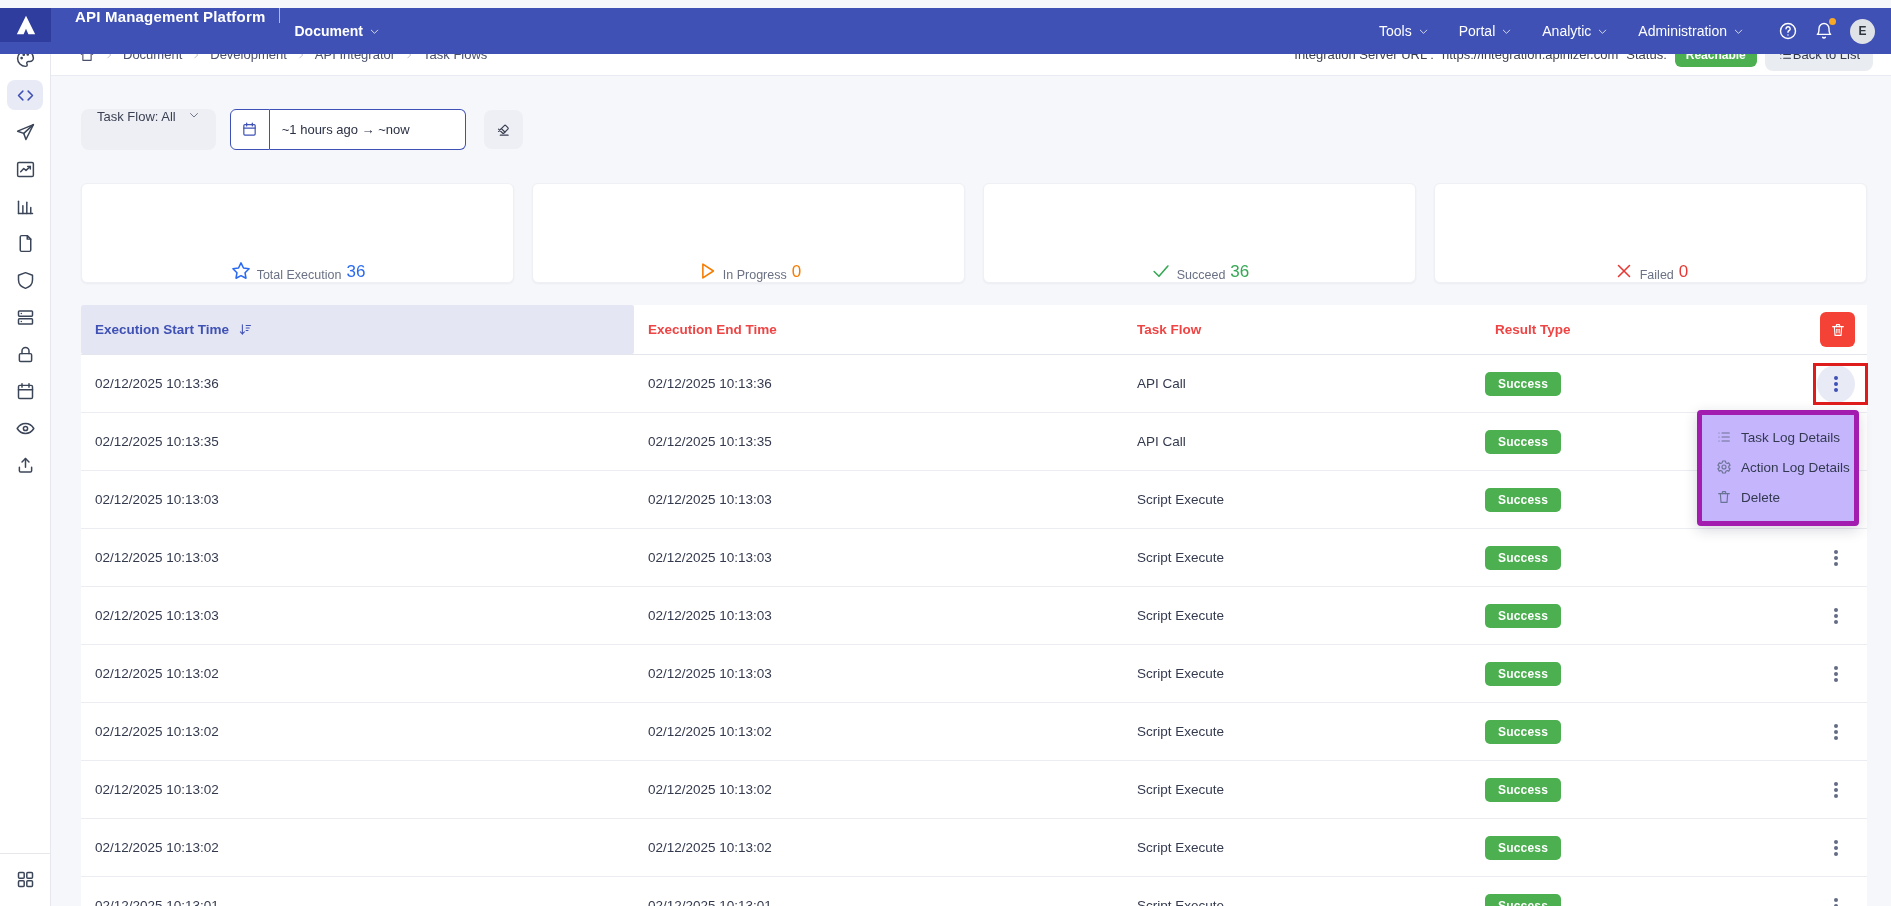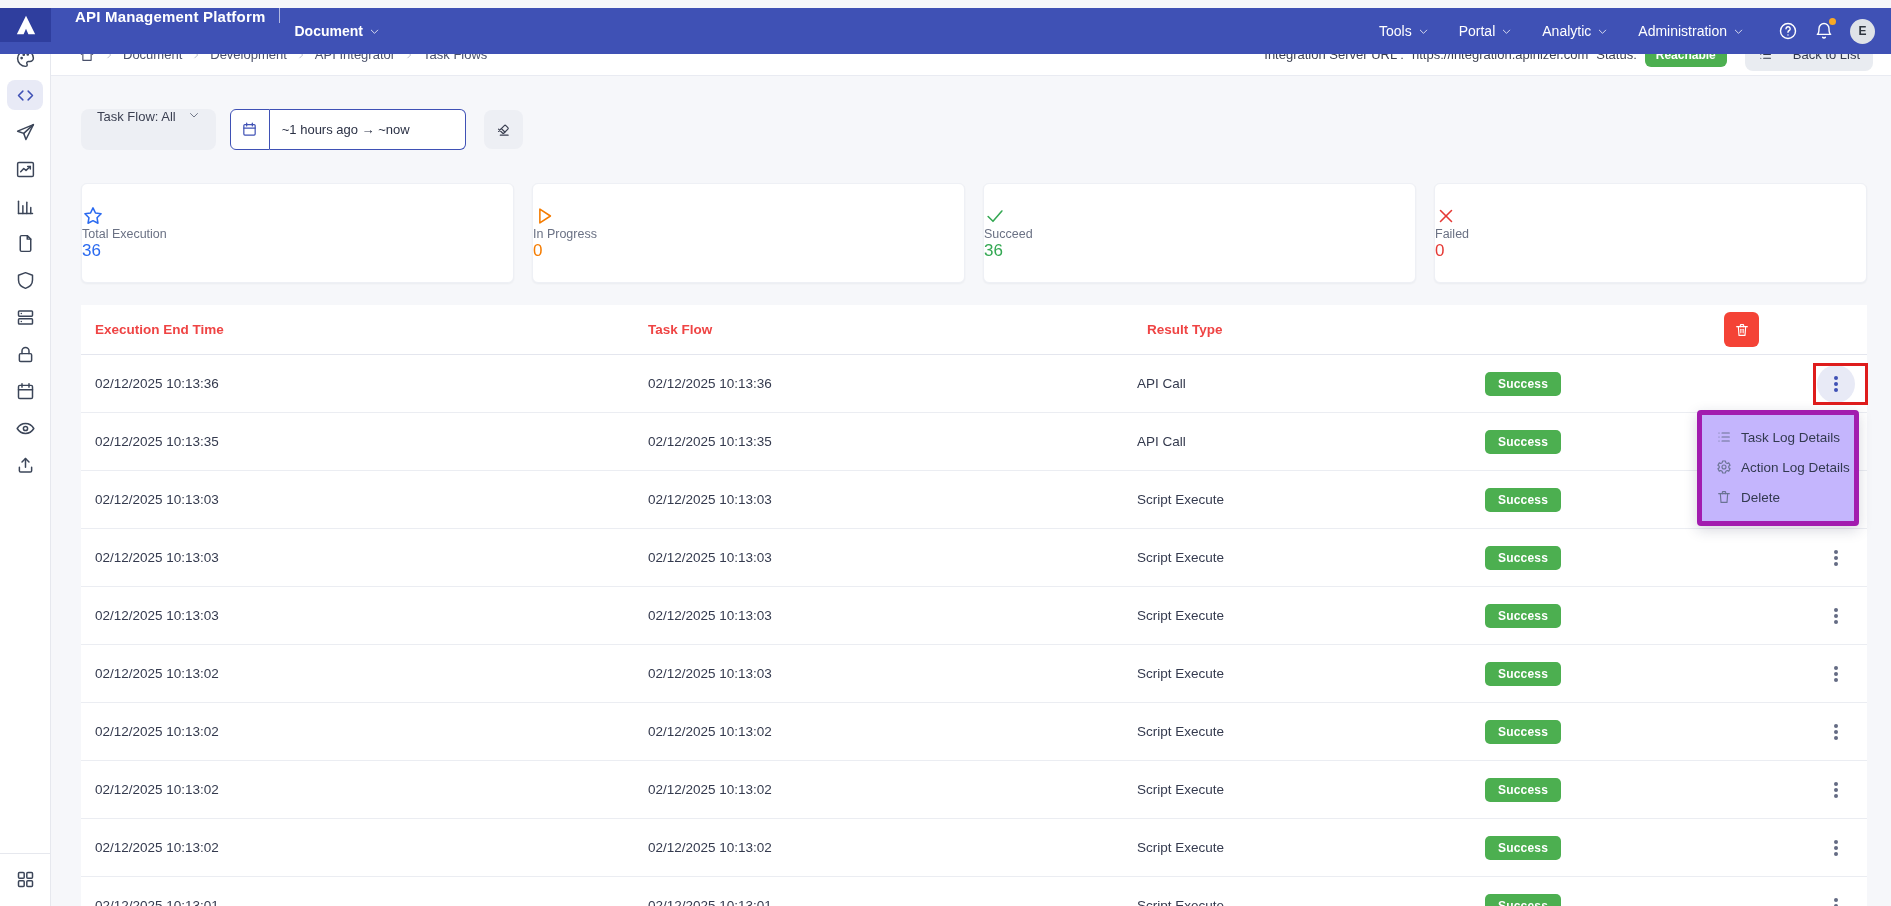--- a/index.html
+++ b/index.html
@@ -28,35 +28,35 @@
   .side-bottom{margin-top:auto;width:100%;border-top:1px solid #e6e8ee;display:flex;justify-content:center;padding:10px 0 12px}
 
   
   .topbar{position:absolute;top:34px;left:51px;right:0;height:42px;background:#fff;border-bottom:1px solid #e9ebf2;display:flex;align-items:center;padding:0 18px 0 28px;z-index:10}
   .crumbs{display:flex;align-items:center;gap:9px}
   .crumb{font-size:13px;color:#4a516b;cursor:pointer;white-space:nowrap}
   .crumb-sep{color:#9aa1b5;display:flex}
   .home-link{color:#4a516b;display:flex;cursor:pointer}
   .topbar-right{margin-left:auto;display:flex;align-items:center;gap:8px;font-size:13px;color:#3a3f51;white-space:nowrap}
   .badge-green{background:#4caf50;color:#fff;font-size:12px;font-weight:700;padding:5px 11px;border-radius:6px}
-  .back-btn{background:#e9ecf1;border:none;border-radius:8px;padding:9px 13px;font-size:13px;color:#333a4e;display:flex;align-items:center;gap:20px;cursor:pointer;margin-left:10px;font-family:inherit}
+  .back-btn{background:#e9ecf1;border:none;border-radius:8px;padding:9px 13px;font-size:13px;color:#333a4e;display:flex;align-items:center;gap:0;cursor:pointer;font-family:inherit}
 
   
   .content{position:absolute;top:76px;left:51px;right:0;bottom:0;padding:33px 24px 0 30px}
 
   .filter-row{display:flex;align-items:center;gap:14px}
   .pill-btn{background:#edeff4;border:none;border-radius:8px;height:41px;padding:0 16px;font-size:13px;color:#3a3f51;display:flex;gap:12px;cursor:pointer;font-family:inherit}
   .date-group{display:flex;height:41px}
   .cal-btn{width:40px;border:1px solid #3f51b5;border-radius:6px 0 0 6px;background:#fff;color:#3f51b5;display:flex;align-items:center;justify-content:center;cursor:pointer}
   .date-input{width:196px;border:1px solid #3f51b5;border-left:none;border-radius:0 6px 6px 0;font-size:13px;color:#2b3145;padding:0 12px;font-family:inherit;outline:none;background:#fff}
   .eraser-btn{background:#edeff4;border:none;border-radius:8px;width:39px;height:39px;display:flex;align-items:center;justify-content:center;color:#3a3f51;cursor:pointer;margin-left:4px}
 
   
   .cards-row{display:flex;gap:18px;margin-top:33px}
-  .card{flex:1;background:#fff;border:1px solid #eef0f5;border-radius:6px;box-shadow:0 1px 2px rgba(20,30,60,.05);height:100px;display:flex;flex-direction:column;align-items:flex-start;justify-content:center;}
+  .card{flex:1;background:#fff;border:1px solid #eef0f5;border-radius:6px;box-shadow:0 1px 2px rgba(20,30,60,.05);height:100px;display:flex;flex-direction:row;align-items:flex-end;justify-content:center;gap:5px}
   .card-label{font-size:12.5px;color:#6a7184}
   .card-value{font-size:17px;font-weight:400}
   .v-blue{color:#2a6af0}.v-orange{color:#f57c00}.v-green{color:#34a853}
   .ci-blue{color:#2a6af0}.ci-orange{color:#f57c00}.ci-green{color:#34a853}.ci-red{color:#e53935}
 
   
   .table-wrap{margin-top:22px;background:#fff}
   .thead,.trow{display:grid;grid-template-columns:553px 489px 348px 300px 1fr;align-items:center}
   .thead{height:50px;border-bottom:1px solid #e4e6ee}
   .th{font-size:13.5px;font-weight:700;color:#ef4444;padding-left:14px;cursor:pointer}
@@ -343,20 +343,30 @@
           <line x1="6" y1="6" x2="18" y2="18"></line>
           <line x1="18" y1="6" x2="6" y2="18"></line>
         </svg>
       <span class="card-label">Failed</span>
       <span class="card-value v-blue" style="color:#e53935">0</span>
     </div>
   </div>
 
   <div class="table-wrap">
     <div class="thead">
+      <div class="th th-first">
+        <span>Execution Start Time</span>
+        <svg class="si" width="15" height="15" viewBox="0 0 24 24" stroke-width="2">
+            <line x1="7" y1="4.5" x2="7" y2="19"></line>
+            <polyline points="3.8 15.8 7 19 10.2 15.8"></polyline>
+            <line x1="13" y1="5.5" x2="20" y2="5.5"></line>
+            <line x1="13" y1="9.5" x2="18" y2="9.5"></line>
+            <line x1="13" y1="13.5" x2="16" y2="13.5"></line>
+          </svg>
+      </div>
       <div class="th">Execution End Time</div>
       <div class="th">Task Flow</div>
       <div class="th col4">Result Type</div>
       <div class="cell-actions">
         <button class="trash-btn">
           <svg class="si" width="16" height="16" viewBox="0 0 24 24">
               <line x1="4" y1="7" x2="20" y2="7"></line>
               <path d="M6.5 7l1 13h9l1-13"></path>
               <path d="M9.5 7V5a1 1 0 0 1 1-1h3a1 1 0 0 1 1 1v2"></path>
               <line x1="10.3" y1="11" x2="10.3" y2="16.3"></line>

